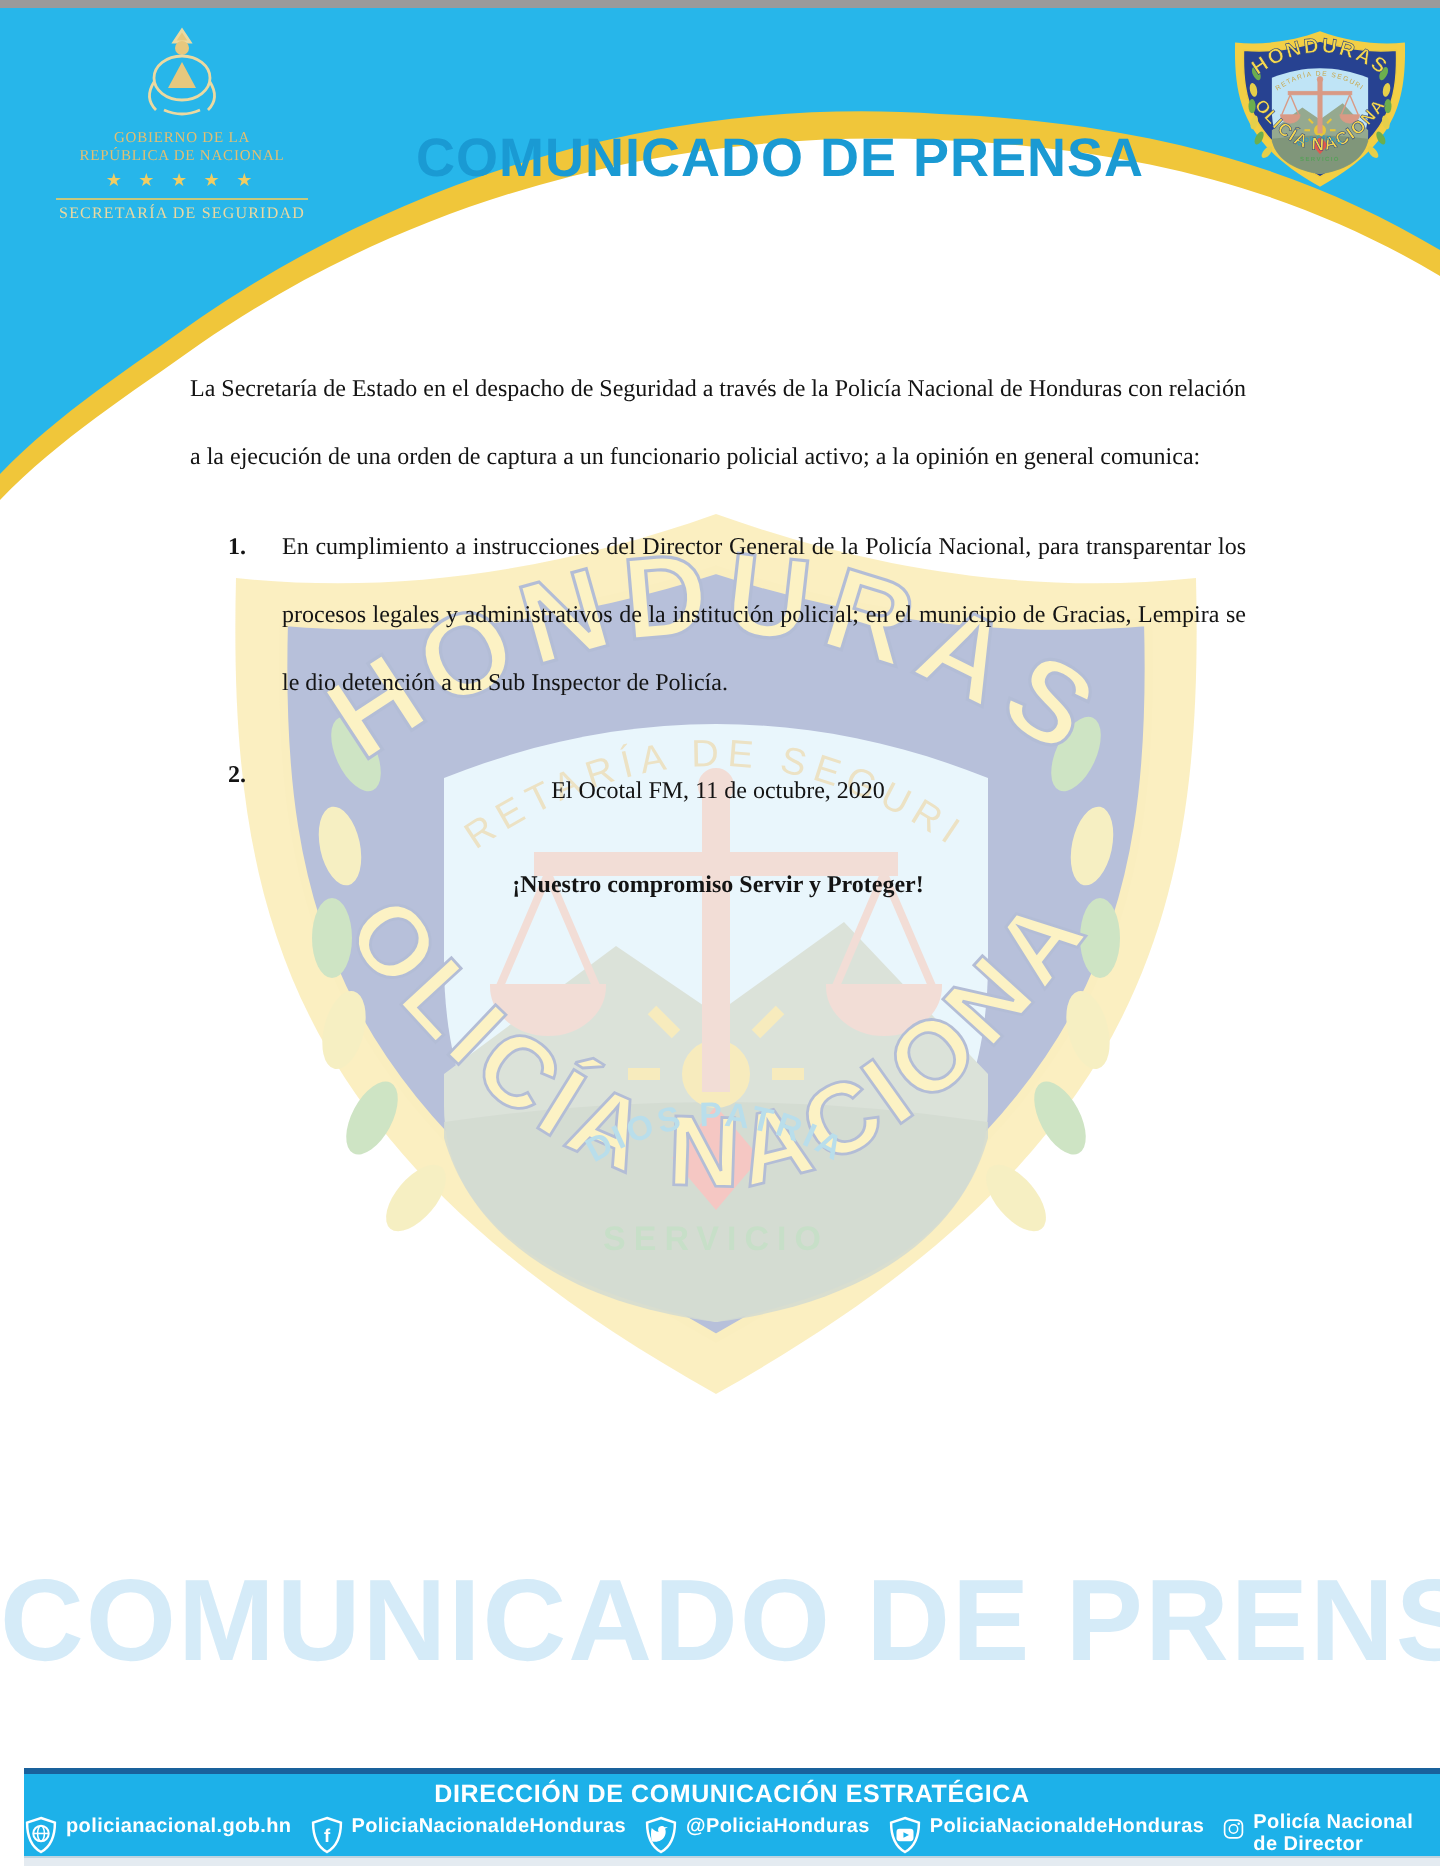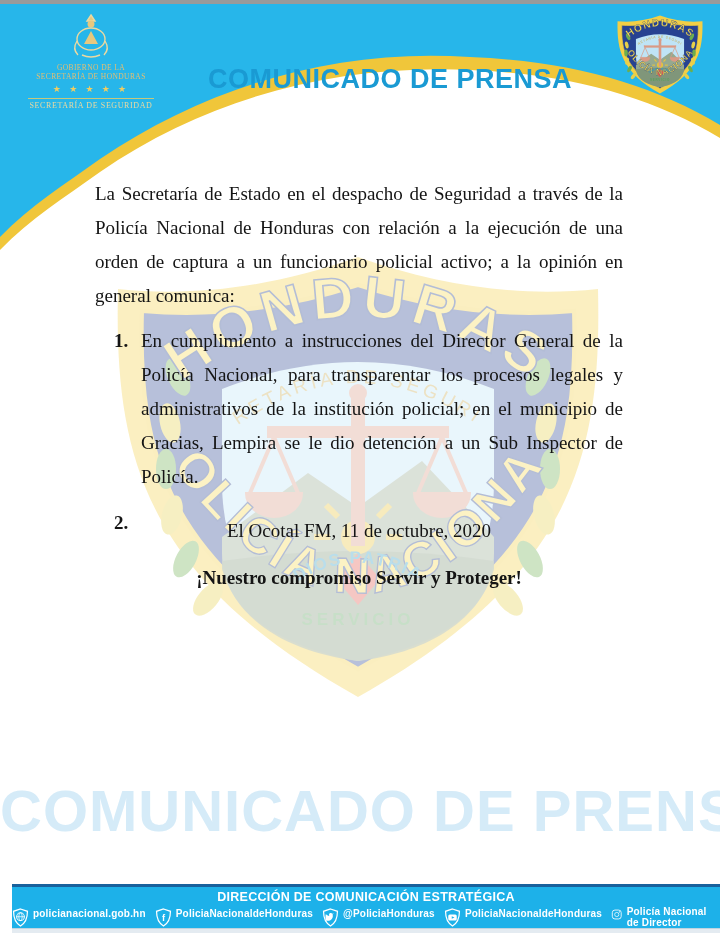--- a/index.html
+++ b/index.html
@@ -24,21 +24,21 @@
   }
   
   .badge-watermark{position:absolute;top:233px;left:98px;z-index:1;opacity:.33;pointer-events:none;}
   .press-watermark{
     position:absolute;top:773px;left:0;right:0;z-index:1;text-align:center;
     font-family:"Liberation Sans","DejaVu Sans",sans-serif;font-weight:bold;
     font-size:58px;letter-spacing:1px;color:#d5ebf8;white-space:nowrap;
   }
   
   .doc{position:absolute;top:160px;left:95px;right:97px;z-index:2;color:#141414;}
-  .doc p, .doc .list-item{font-size:19px;line-height:34px;text-align:justify;margin:0;}
+  .doc p, .doc .list-item{font-size:12px;line-height:34px;text-align:justify;margin:0;}
   .intro{margin-top:13px !important;}
   .list{margin-top:11px;}
   .list-item{position:relative;padding-left:46px;}
   .list-item + .list-item{margin-top:12px !important;}
   .item-number{position:absolute;left:19px;font-weight:bold;}
   .closing{margin-top:14px !important;}
   .dateline{margin-top:20px !important;text-align:center !important;font-size:18px;}
   .slogan{margin-top:13px !important;text-align:center !important;font-weight:bold;font-size:18.5px;}
   
   .footer{position:absolute;left:0;right:0;bottom:0;z-index:5;padding-left:12px;}
@@ -138,21 +138,21 @@
       <g stroke="#ecd9a0" fill="none" stroke-width="1.4">
         <path d="M23,4 L27,10 L19,10 Z" fill="#e7c87e"></path>
         <circle cx="23" cy="13" r="3.5" fill="#e7c87e" stroke="none"></circle>
         <ellipse cx="23" cy="28" rx="14" ry="11"></ellipse>
         <path d="M23,20 L30,33 H16 Z" fill="#e7c87e" stroke="none"></path>
         <path d="M9,30 Q4,38 10,44 M37,30 Q42,38 36,44"></path>
         <path d="M14,44 Q23,48 32,44"></path>
       </g>
     </svg>
     <div class="gov-line">GOBIERNO DE LA</div>
-    <div class="gov-line">SECRETARÍA DE HONDURAS</div>
+    <div class="gov-line">REPÚBLICA DE NACIONAL</div>
     <div class="gov-stars">★ ★ ★ ★ ★</div>
     <div class="gov-divider"></div>
     <div class="gov-line2">SECRETARÍA DE SEGURIDAD</div>
   </div>
 
   <svg class="header-badge" width="92" height="85" viewBox="0 0 260 240">
     <use href="#badge-symbol"></use>
   </svg>
 
   <div class="header-title">COMUNICADO DE PRENSA</div>

